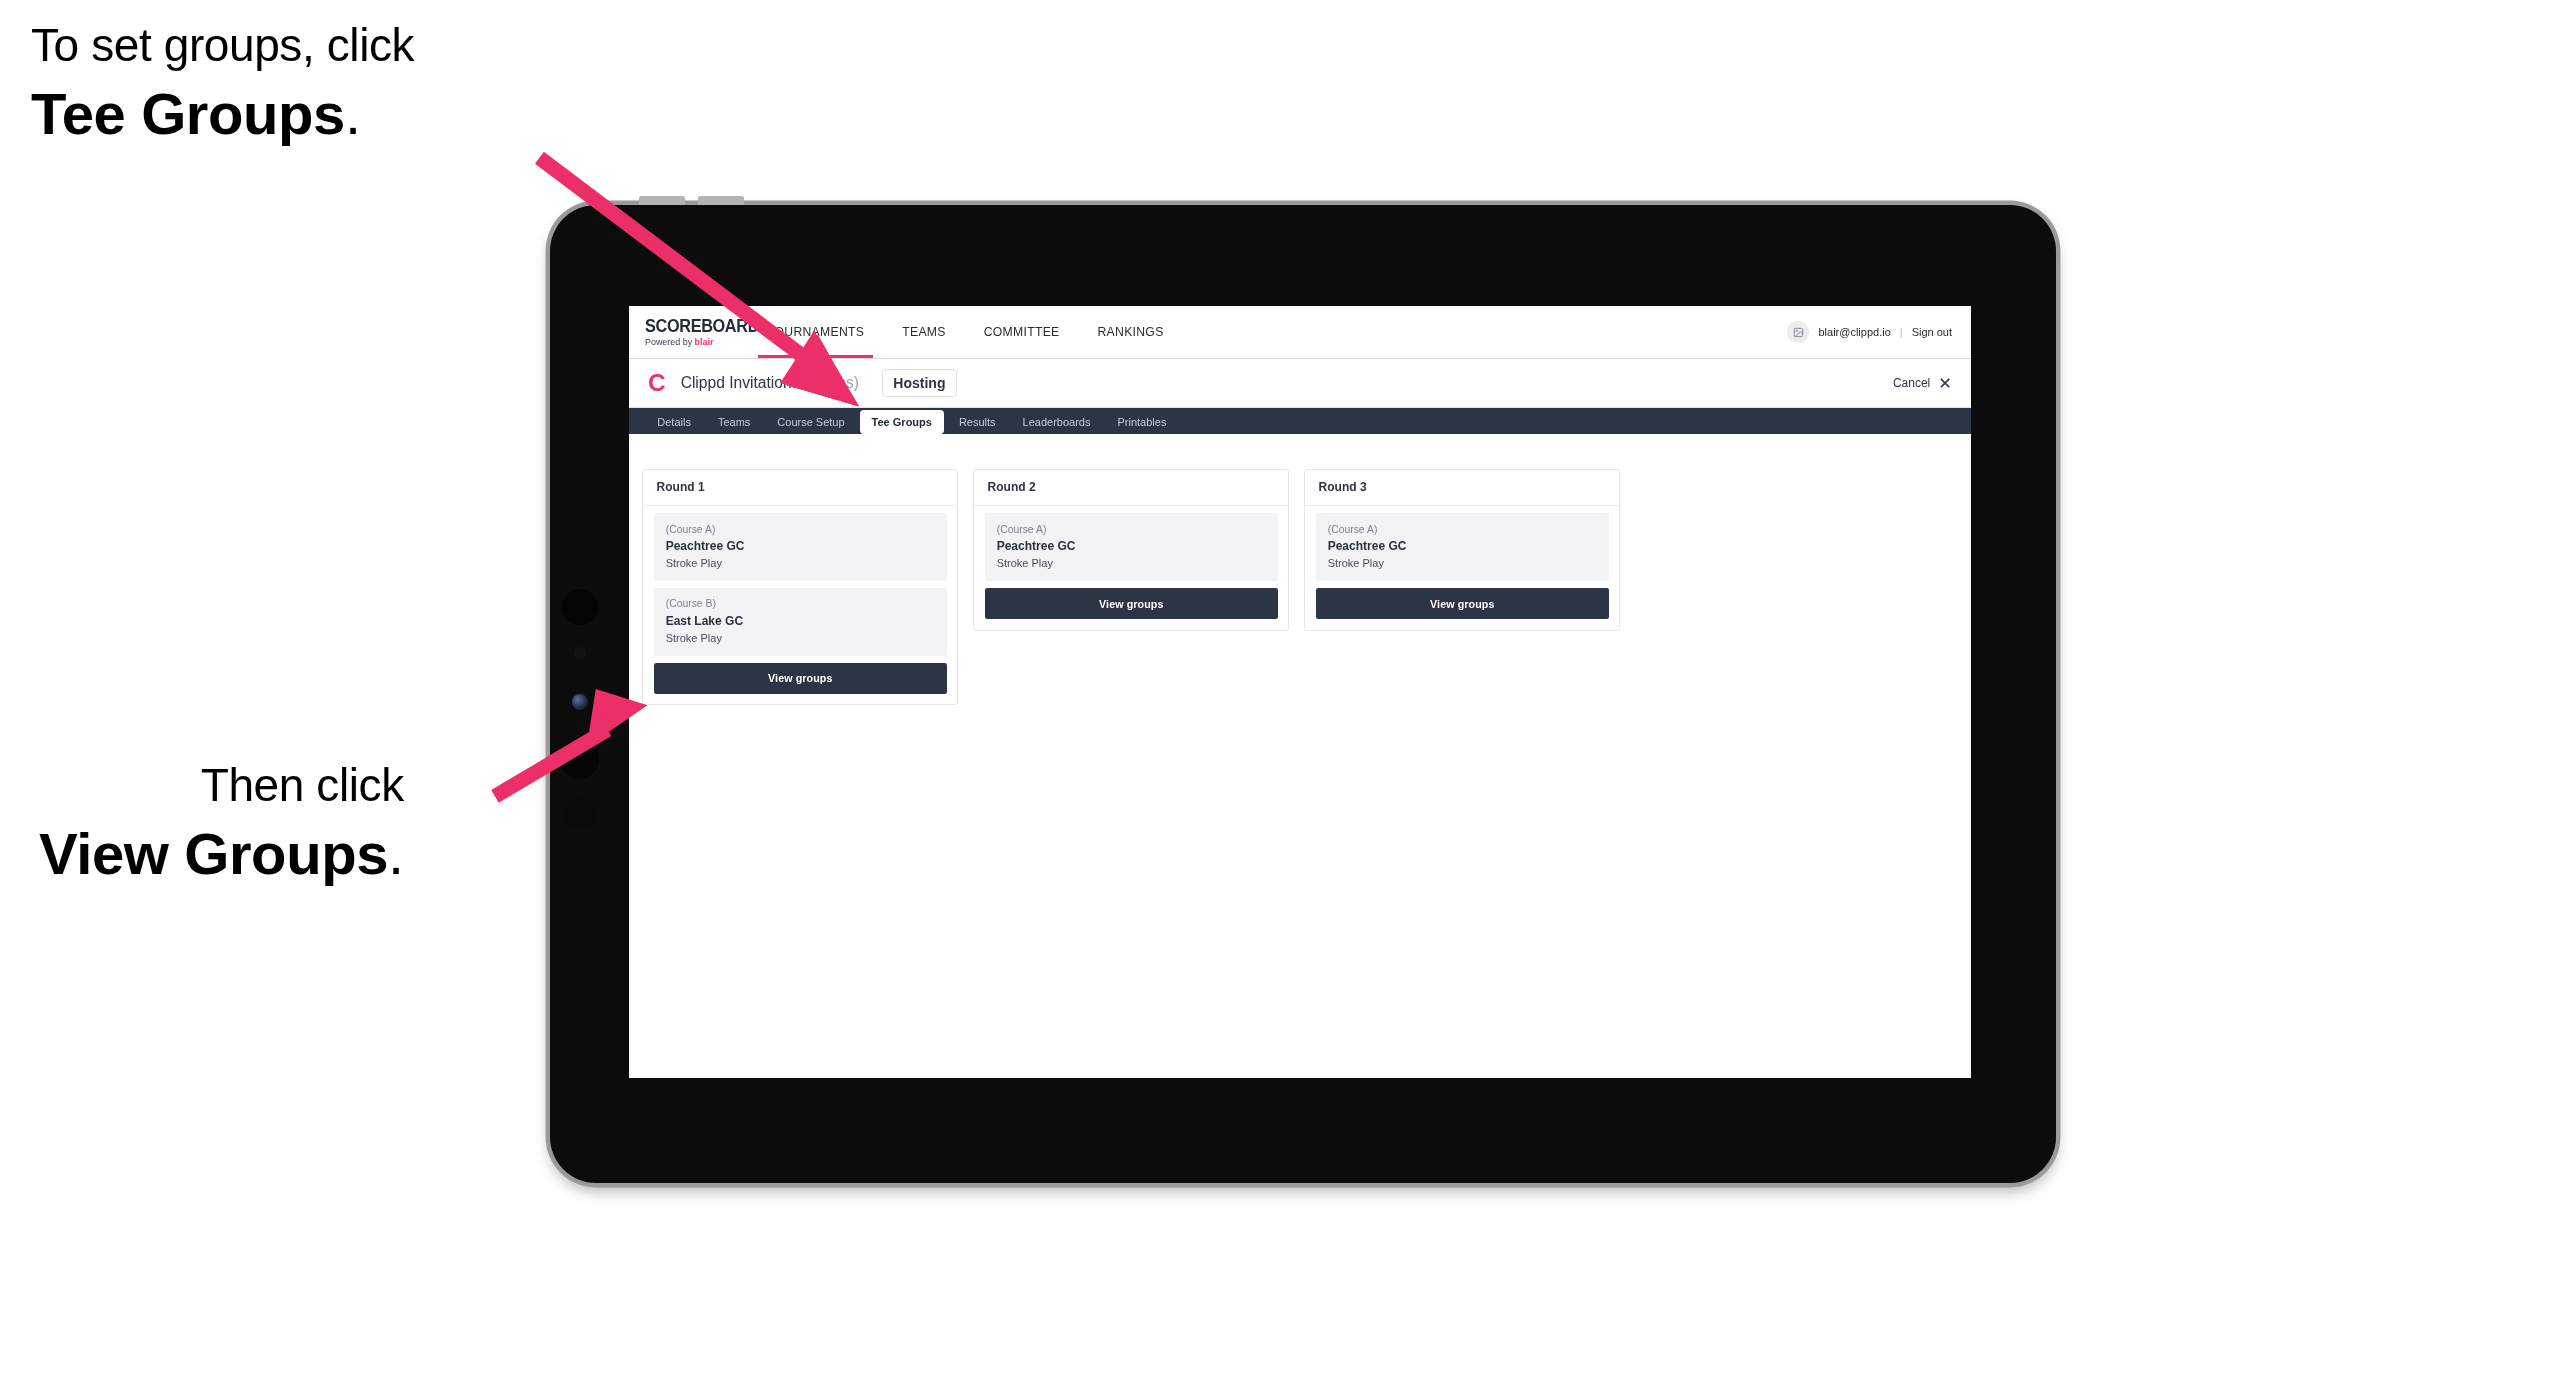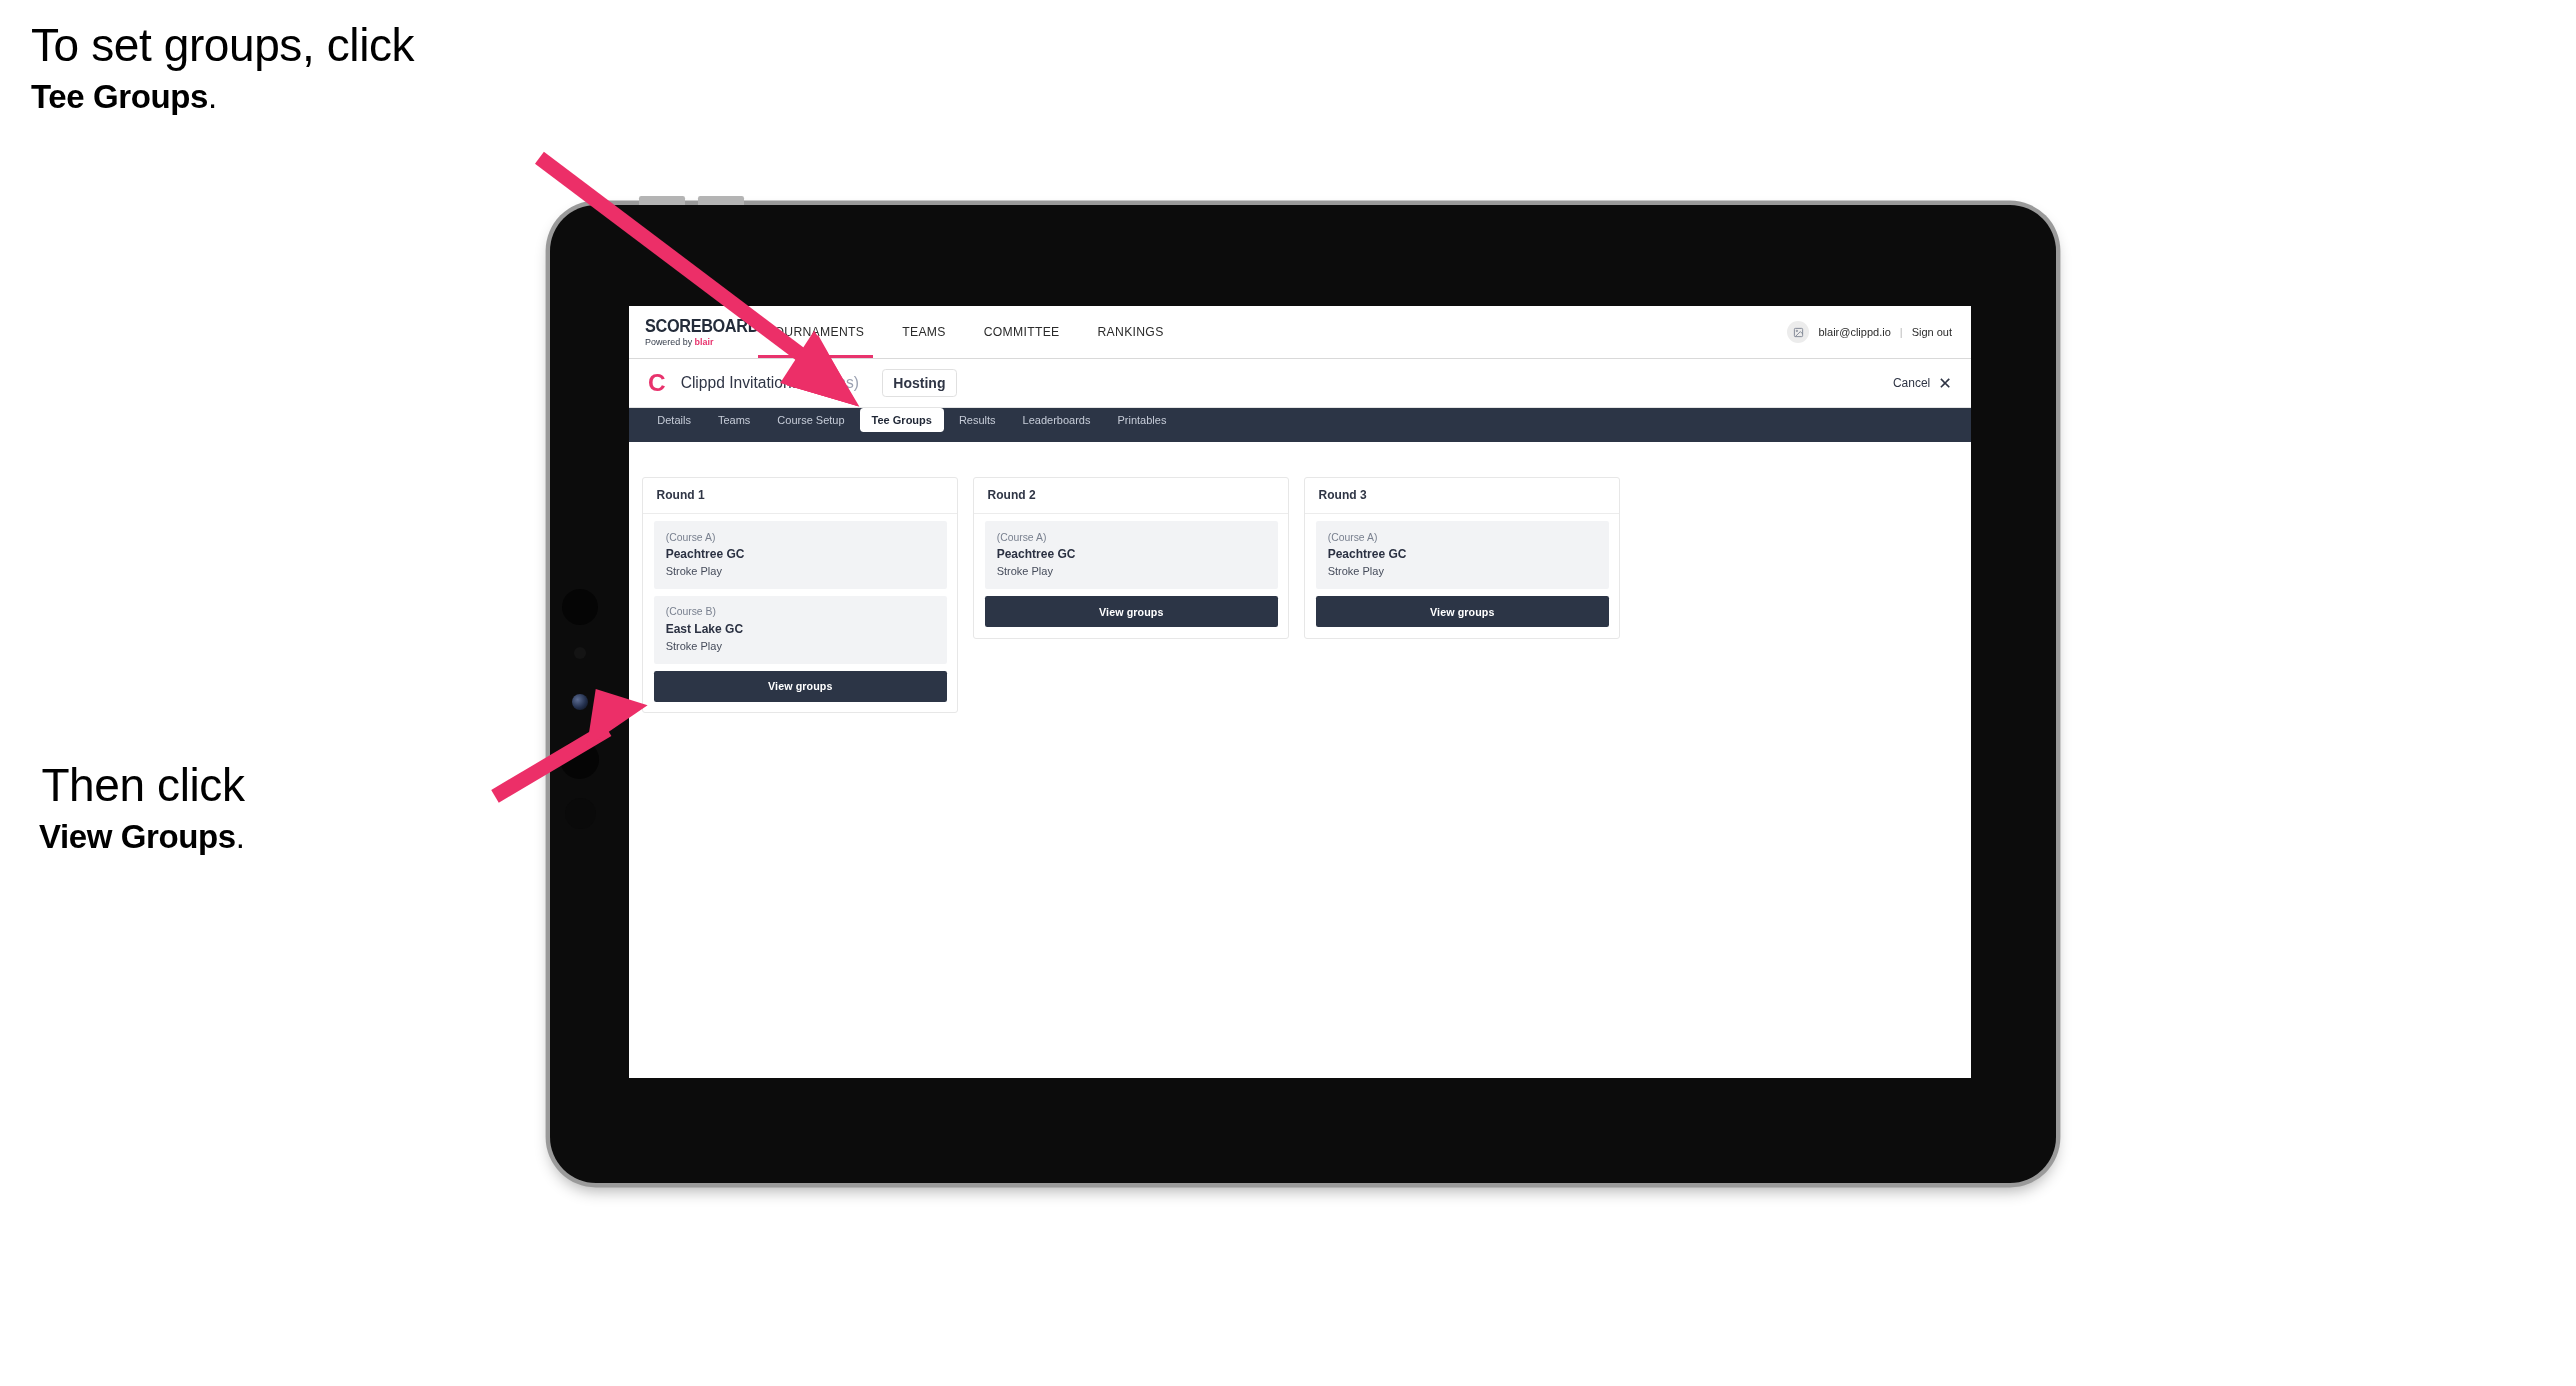--- a/index.html
+++ b/index.html
@@ -15,21 +15,21 @@
 
   
   .caption {
     position: absolute;
     color: #000;
     font-family: "Liberation Sans", sans-serif;
     line-height: 1.30;
     letter-spacing: -0.4px;
   }
   .caption .l1 { font-size: 46px; font-weight: 400; display:block; white-space:nowrap;text-align:right;}
-  .caption .l2 { font-size: 33px; font-weight: 700; display:block; white-space:nowrap;}
+  .caption .l2 { font-size: 58px; font-weight: 700; display:block; white-space:nowrap;}
   .caption .l2 .tail { font-weight: 400; }
 
   #caption-top    { left: 31px; top: 16.3px; }
   #caption-bottom { left: 39px; top: 756px; }
 
   
   #tablet {
     position: absolute;
     left: 550px; top: 205px;
     width: 1506px; height: 978px;
@@ -142,22 +142,22 @@
     background:#fff;
   }
   #cancel-wrap{
     margin-left:auto; display:flex; align-items:center; gap:8.1px;
     font-size:12px; color:#2f3545; cursor:pointer;
   }
   #cancel-x{ font-size:16.3px; line-height:1; font-weight:300; }
 
   
   #subtabs{
-    height:34px; background:#2c3546;
-    display:flex; align-items:flex-start; padding-left:16.3px; gap:3px;
+    height:26px; background:#2c3546;
+    display:flex; align-items:flex-end; padding-left:16.3px; gap:3px;
   }
   .subtab{
     font-size:11px; color:#c6ccd8;
     padding: 6px 12px; border-radius:3.7px; cursor:pointer; white-space:nowrap;
   }
   .subtab.active{ background:#ffffff; color:#1f2635; font-weight:700; }
 
   
   #body{ background:#ffffff; padding:12px 13.3px 0 13.3px; height:calc(100% - 136px); }
   #rounds{ display:flex; gap:15px; align-items:flex-start;margin-top:23px; }

